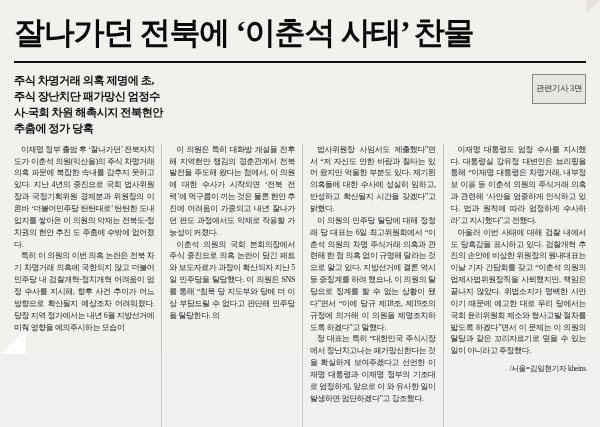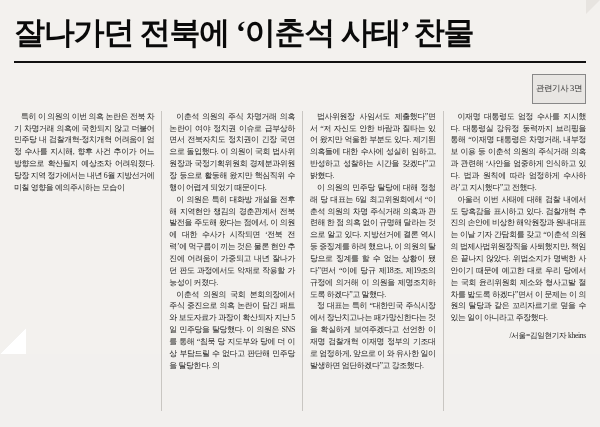--- a/index.html
+++ b/index.html
@@ -134,46 +134,47 @@
 
 <div class="page">
 
   <div class="topfold"></div>
 
   <h1 class="headline">잘나가던 전북에 ‘이춘석 사태’ 찬물</h1>
 
   <hr class="rule">
 
   <div class="lead-row">
+    <div class="lead">주식 차명거래 의혹 제명에 초, 주식 장난치단 패가망신 엄정수사-국회 차원 해촉시지 전북현안 추춤에 정가 당혹</div>
     <div class="related">
       <span class="box">관련기사 3면</span>
     </div>
   </div>
 
   <div class="columns">
 
     <div class="col c1">
+      <p class="first">이재명 정부 출범 후 ‘잘나가던’ 전북자치도가 이춘석 의원(익산을)의 주식 차명거래 의혹 파문에 복잡한 속내를 감추지 못하고 있다. 지난 4년의 중진으로 국회 법사위원장과 국정기획위원 경제분과 위원장의 이른바 ‘더불어민주당 탄탄대로’ 탄탄한 도내 입지를 쌓아온 이 의원의 악재는 전북도-정치권의 현안 추진 도 주춤에 수밖에 없어졌다.</p>
       <p>특히 이 의원의 이번 의혹 논란은 전북 차기 차명거래 의혹에 국한되지 않고 더불어민주당 내 검찰개혁-정치개혁 어려움이 엄정 수사를 지시해, 향후 사건 추이가 어느 방향으로 확산될지 예상조차 어려워졌다. 당장 지역 정가에서는 내년 6월 지방선거에 미칠 영향을 예의주시하는 모습이</p>
     </div>
 
     <div class="col c2">
-      <p class="first">이춘석 의원의 주식 차명거래 의혹 논란이 여야 정치권 이슈로 급부상하면서 전북자치도 정치권이 긴장 국면으로 돌입했다. 이 의원이 국회 법사위원장과 국정기획위원회 경제분과위원장 등으로 활동해 왔지만 핵심직위 수행이 어렵게 되었기 때문이다.</p>
       <p>이 의원은 특히 대화방 개설을 전후해 지역현안 챙김의 경춘관계서 전북 발전을 주도해 왔다는 점에서, 이 의원에 대한 수사가 시작되면 ‘전북 전력’에 먹구름이 끼는 것은 물론 현안 추진에 어려움이 가중되고 내년 잘나가던 판도 과정에서도 악재로 작용할 가능성이 커졌다.</p>
       <p>이춘석 의원의 국회 본회의장에서 주식 중진으로 의혹 논란이 담긴 패트와 보도자료가 과장이 확산되자 지난 5일 민주당을 탈당했다. 이 의원은 SNS를 통해 “침묵 당 지도부와 당에 더 이상 부담드릴 수 없다고 판단해 민주당을 탈당한다. 의</p>
     </div>
 
     <div class="col c3">
-      <p class="first">법사위원장 사임서도 제출했다”면서 “저 자신도 안한 바람과 질타는 있어 왔지만 억울한 부분도 있다. 제기된 의혹들에 대한 수사에 성실히 임하고, 반성하고 성찰하는 시간을 갖겠다”고 밝혔다.</p>
+      <p class="first">법사위원장 사임서도 제출했다”면서 “저 자신도 안한 바람과 질타는 있어 왔지만 억울한 부분도 있다. 제기된 의혹들에 대한 수사에 성실히 임하고, 반성하고 확산될지 시간을 갖겠다”고 밝혔다.</p>
       <p>이 의원의 민주당 탈당에 대해 정청래 당 대표는 6일 최고위원회에서 “이춘석 의원의 차명 주식거래 의혹과 관련해 한 점 의혹 없이 규명해 달라는 것으로 알고 있다. 지방선거에 결론 역시 등 증징계를 하려 했으나, 이 의원의 탈당으로 징계를 할 수 없는 상황이 됐다”면서 “이에 당규 제18조, 제19조의 규정에 의거해 이 의원을 제명조치하도록 하겠다”고 말했다.</p>
-      <p>정 대표는 특히 “대한민국 주식시장에서 장난치고나는 패가망신한다는 것을 확실하게 보여주겠다고 선언한 이재명 검찰개혁 이재명 정부의 기조대로 엄정하게, 앞으로 이 와 유사한 일이 발생하면 엄단하겠다”고 강조했다.</p>
+      <p>정 대표는 특히 “대한민국 주식시장에서 장난치고나는 패가망신한다는 것을 확실하게 보여주겠다고 선언한 이재명 대통령과 이재명 정부의 기조대로 엄정하게, 앞으로 이 와 유사한 일이 발생하면 엄단하겠다”고 강조했다.</p>
     </div>
 
     <div class="col c4">
-      <p class="first">이재명 대통령도 엄정 수사를 지시했다. 대통령실 강유정 동력까지 브리핑을 통해 “이재명 대통령은 차명거래, 내부정보 이용 등 이춘석 의원의 주식거래 의혹과 관련해 ‘사안을 엄중하게 인식하고 있다. 법과 원칙에 따라 엄정하게 수사하라’고 지시했다”고 전했다.</p>
-      <p>아울러 이번 사태에 대해 검찰 내에서도 당혹감을 표시하고 있다. 검찰개혁 추진의 손안에 비상한 해악원장과 원내대표는 이날 기자 간담회를 갖고 “이춘석 의원의 법제사법위원장직을 사퇴했지만, 책임은 끝나지 않았다. 위법소지가 명백한 사안이기 때문에 예고한 대로 우리 당에서는 국회 윤리위원회 제소와 형사고발 절차를 밟도록 하겠다”면서 이 문제는 이 의원의 탈당과 같은 꼬리자르기로 덮을 수 있는 일이 아니라고 주장했다.</p>
+      <p class="first">이재명 대통령도 엄정 수사를 지시했다. 대통령실 강유정 대변인은 브리핑을 통해 “이재명 대통령은 차명거래, 내부정보 이용 등 이춘석 의원의 주식거래 의혹과 관련해 ‘사안을 엄중하게 인식하고 있다. 법과 원칙에 따라 엄정하게 수사하라’고 지시했다”고 전했다.</p>
+      <p>아울러 이번 사태에 대해 검찰 내에서도 당혹감을 표시하고 있다. 검찰개혁 추진의 손안에 비상한 위원장의 원내대표는 이날 기자 간담회를 갖고 “이춘석 의원의 법제사법위원장직을 사퇴했지만, 책임은 끝나지 않았다. 위법소지가 명백한 사안이기 때문에 예고한 대로 우리 당에서는 국회 윤리위원회 제소와 형사고발 절차를 밟도록 하겠다”면서 이 문제는 이 의원의 탈당과 같은 꼬리자르기로 덮을 수 있는 일이 아니라고 주장했다.</p>
       <div class="byline">/서울=김일현기자 kheins</div>
     </div>
 
   </div>
 
   <div class="fold-shadow"></div>
   <div class="fold"></div>
 
 </div>
 

